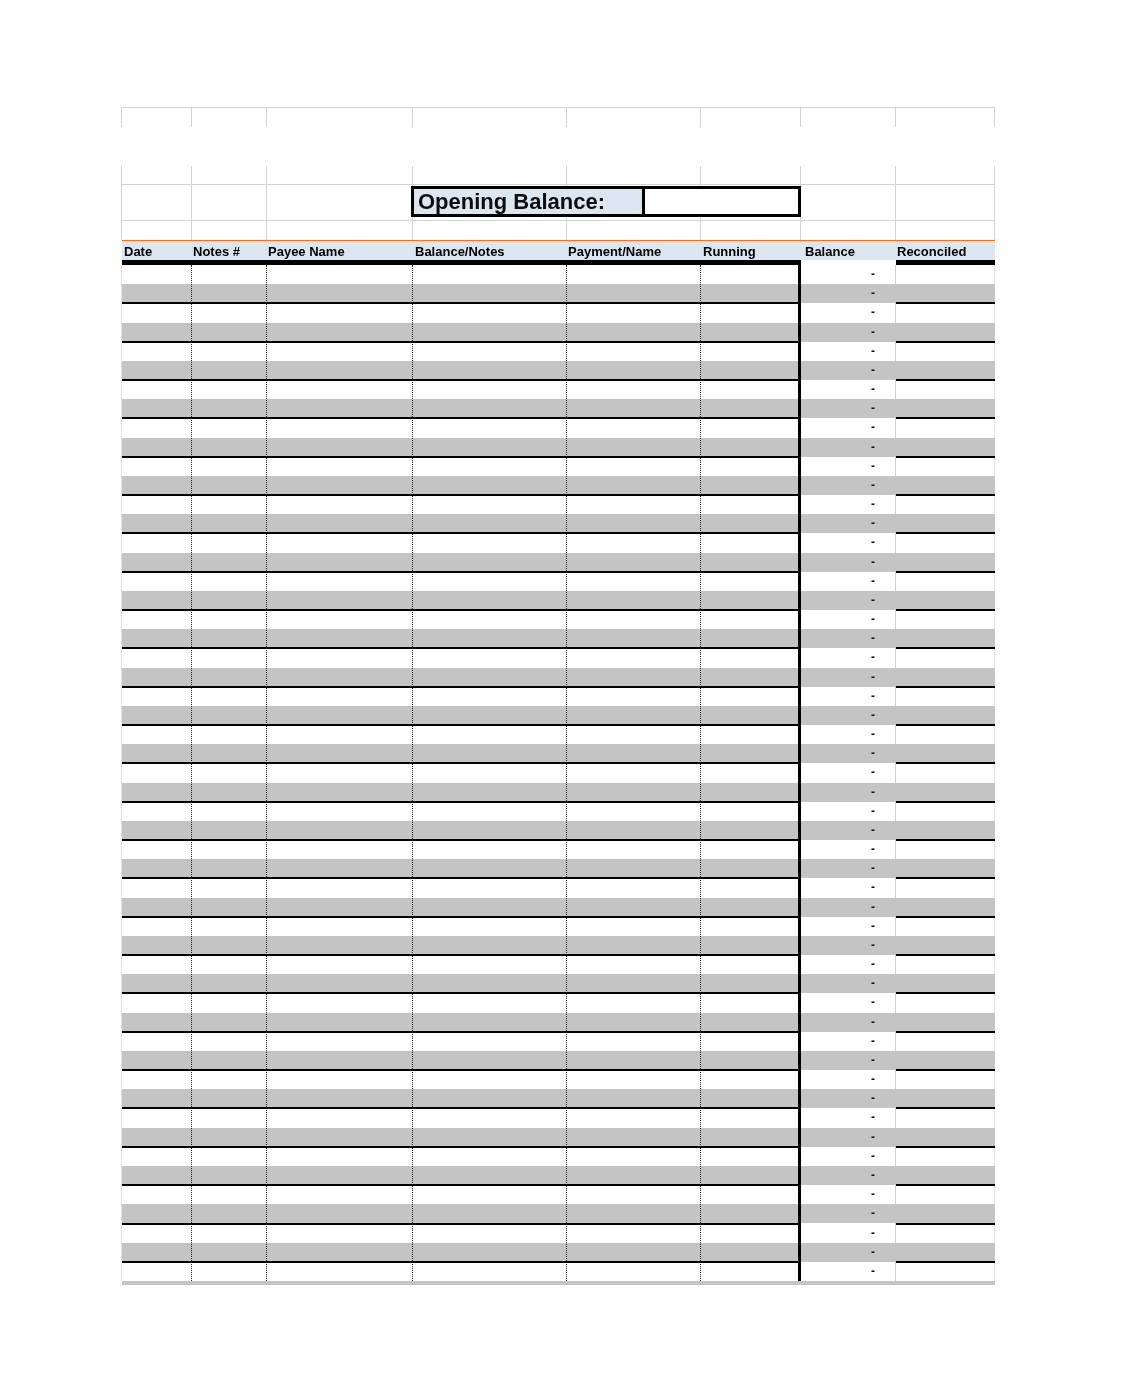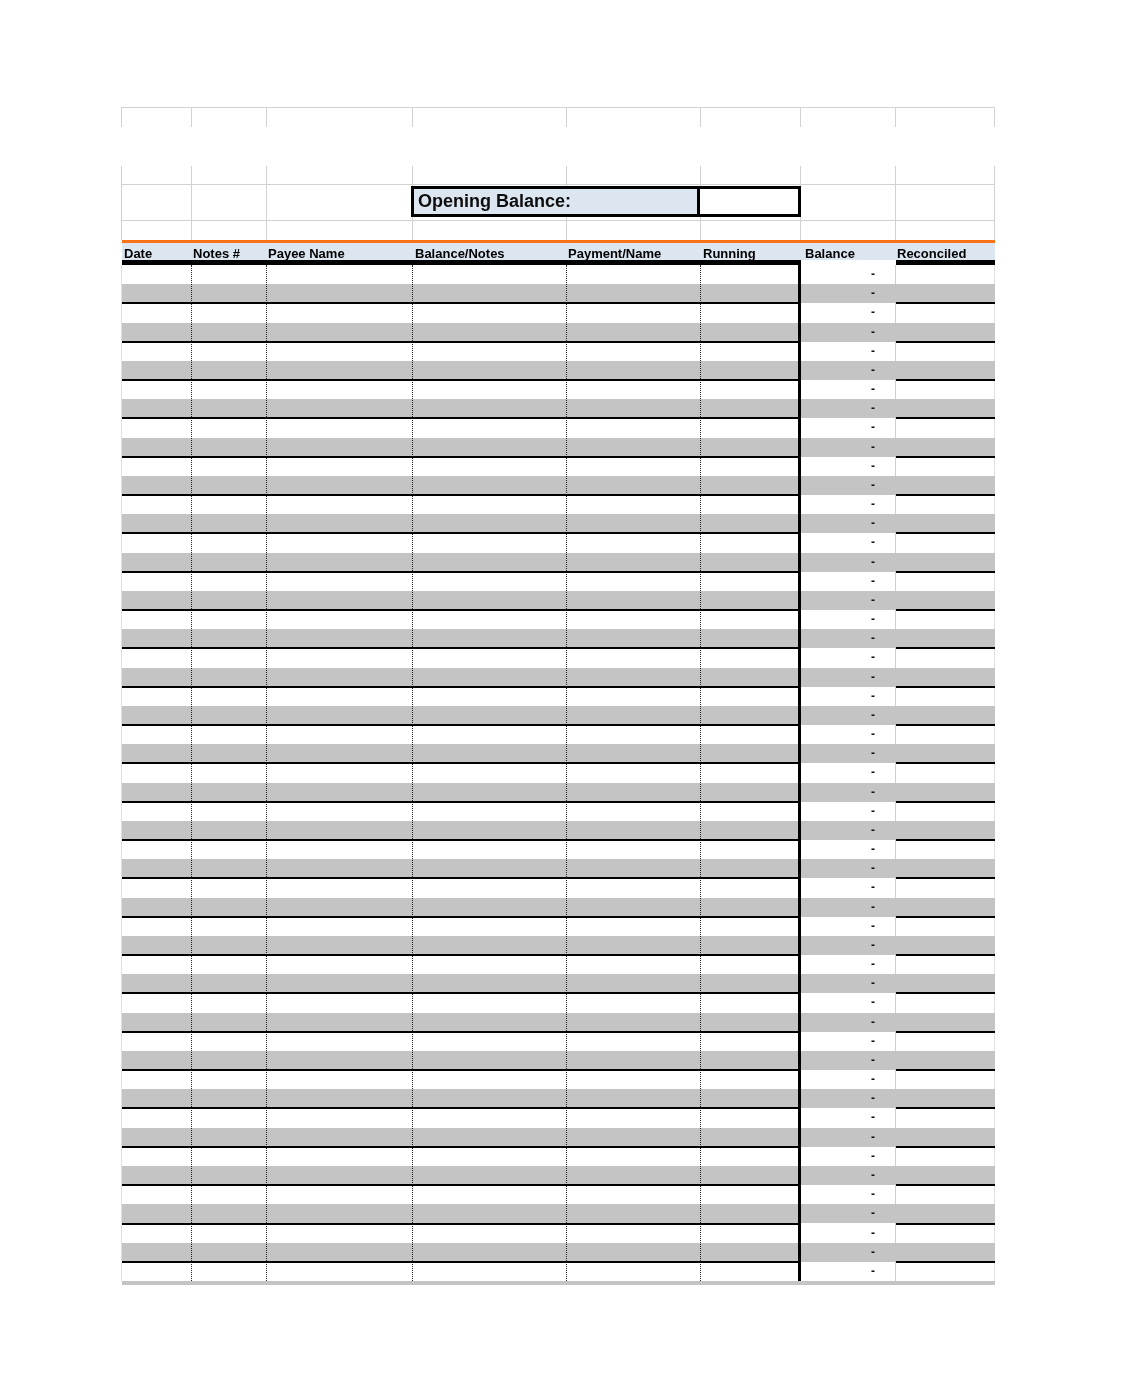--- a/index.html
+++ b/index.html
@@ -25,31 +25,31 @@
     white-space:nowrap;
   }
   .title-divider { position:absolute; left:770px; top:0; width:2px; height:37px; background:#000000; }
 
   
   .ob-box {
     left:411px; top:186px; width:390px; height:31px;
     border:3px solid #000000; display:flex;
   }
   .ob-label {
-    width:283px; background:#dce6f1; font-size:18px; font-weight:bold;
+    width:228px; background:#dce6f1; font-size:22px; font-weight:bold;
     color:#0d0d0d; line-height:25px; padding-left:4px; box-sizing:border-box;
     white-space:nowrap; overflow:hidden;
   }
   .ob-divider { width:3px; background:#000000; }
   .ob-value { flex:1; background:#ffffff; }
 
   
   .header-band {
     left:122px; top:240px; width:873px; height:20px;
-    background:#dce6f1; border-top:3px solid #f97316;
+    background:#dce6f1; border-top:1px solid #f97316;
   }
   .header-label {
     position:absolute; top:0; height:20px; line-height:21px;
     font-size:13px; font-weight:bold; color:#000000; white-space:nowrap;
   }
   .h0{left:2px;} .h1{left:71px;} .h2{left:146px;} .h3{left:293px;}
   .h4{left:446px;} .h5{left:581px;} .h6{left:683px;} .h7{left:775px;}
 
   .header-underline-main { left:122px; top:260px; width:679px; height:5px; background:#000000; }
   .header-underline-recon { left:896px; top:260px; width:99px; height:5px; background:#000000; }

